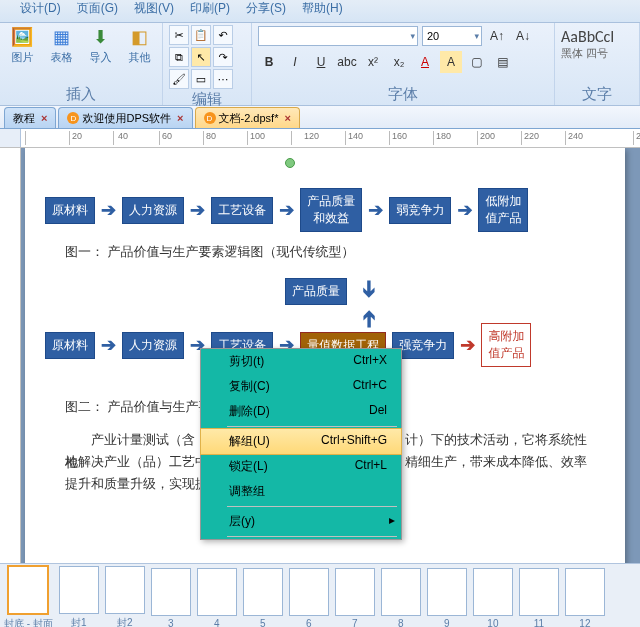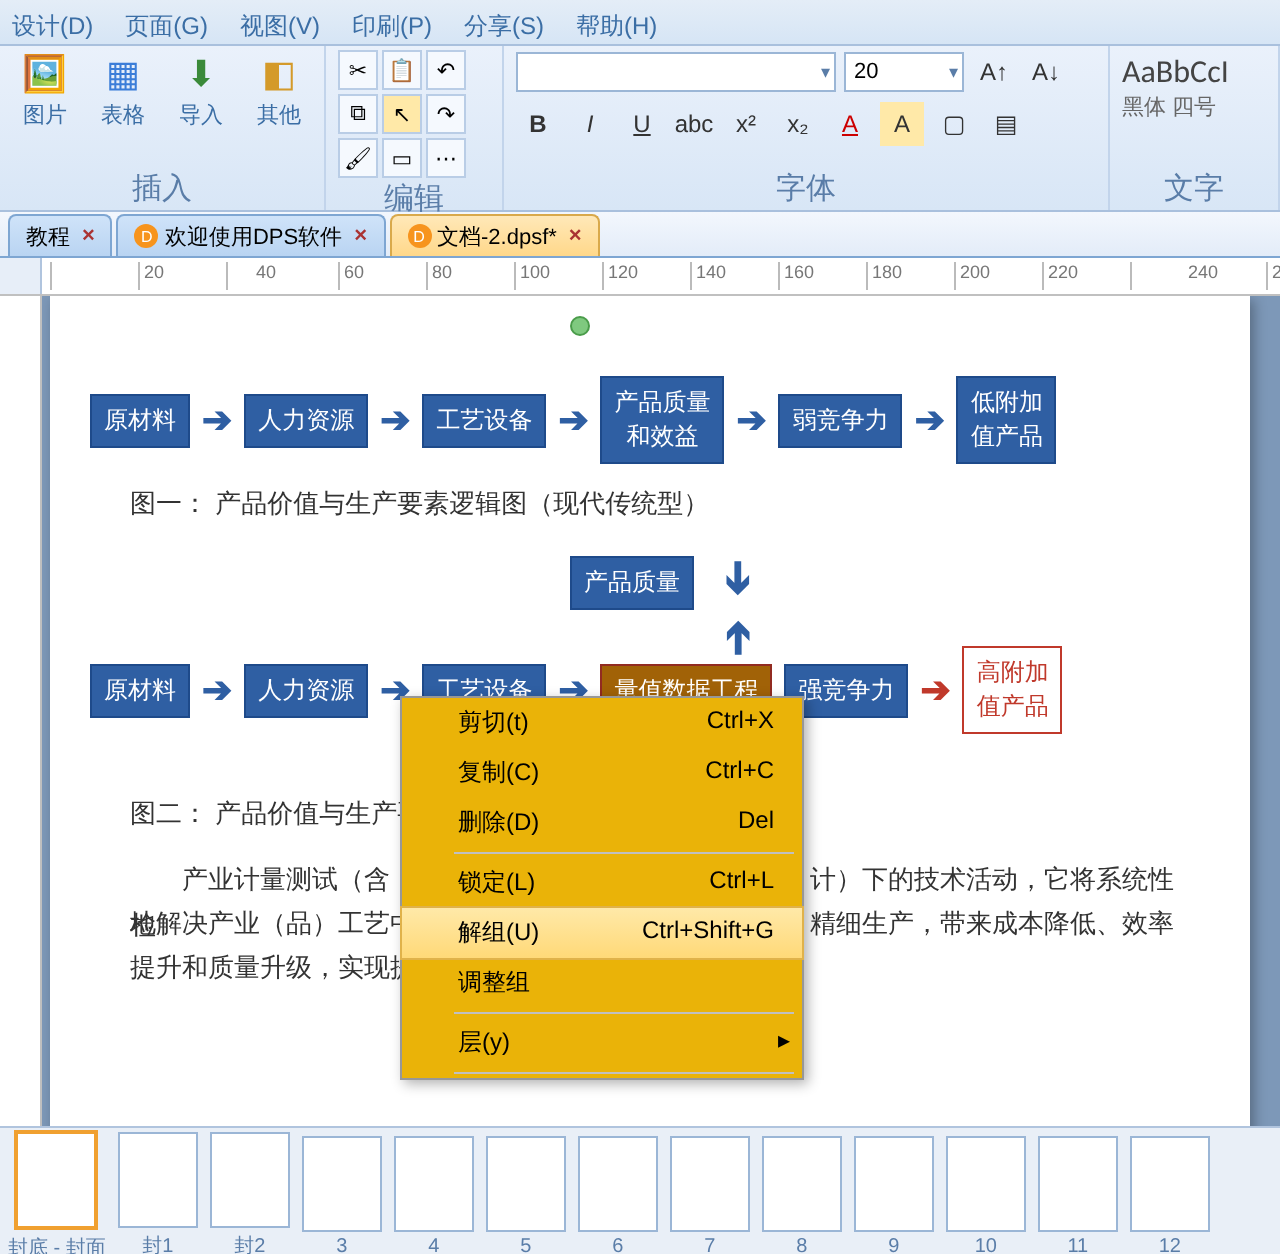--- a/index.html
+++ b/index.html
@@ -1,16 +1,16 @@
 <!DOCTYPE html>
 <html><head>
 <meta charset="utf-8">
 <style>
 html,body{margin:0;padding:0;font-family:"Microsoft YaHei","SimSun",sans-serif;font-size:12px;background:#fff;overflow:hidden;width:640px;height:627px}
-.menubar{background:linear-gradient(#e4edf7,#d6e5f5);height:22px;display:flex;align-items:flex-end;padding:0 6px;border-bottom:1px solid #a9c0dd}
+.menubar{background:linear-gradient(#e4edf7,#d6e5f5);height:22px;display:flex;align-items:flex-start;padding:0 20px;border-bottom:1px solid #a9c0dd}
 .menubar span{margin-right:16px;color:#3b6ea5;cursor:default}
 .ribbon{background:linear-gradient(#eaf1fb,#d8e6f6);height:82px;border-bottom:1px solid #a9c0dd;display:flex}
 .grp{border-right:1px solid #c2d4eb;padding:2px 6px 0 6px;display:flex;flex-direction:column;justify-content:space-between}
 .grp-lbl{font-size:15px;color:#5a7da8;text-align:center;padding:1px 0}
 .icons{display:flex;gap:6px;align-items:flex-start}
 .bigbtn{display:flex;flex-direction:column;align-items:center;width:34px}
 .bigbtn .ic{width:24px;height:24px;display:flex;align-items:center;justify-content:center;font-size:18px}
 .bigbtn .lb{font-size:11px;color:#3b6ea5;margin-top:1px}
 .smallgrid{display:grid;grid-template-columns:repeat(3,20px);gap:2px}
 .smallgrid div{width:18px;height:18px;border:1px solid #b9cde6;background:#f5f9fe;display:flex;align-items:center;justify-content:center;font-size:11px}
@@ -32,21 +32,21 @@
 .doc-area{position:relative;height:415px;background:#7d98b8;overflow:hidden}
 .vruler{position:absolute;left:0;top:0;width:20px;bottom:0;background:#fff;border-right:1px solid #c0c0c0}
 .page{position:absolute;left:25px;top:0;width:600px;height:430px;background:#fff;box-shadow:2px 2px 6px rgba(0,0,0,.3)}
 .flow{position:absolute;display:flex;align-items:center;gap:6px}
 .box{background:#2f5fa3;color:#fff;font-size:12px;padding:4px 6px;border:1px solid #1e4a8a;text-align:center;white-space:nowrap}
 .box.red{background:#a16207;border-color:#922b21}
 .box.outline{background:#fff;color:#c0392b;border:1px solid #c0392b}
 .arr{color:#2f5fa3;font-size:18px;font-weight:bold}
 .cap{position:absolute;font-size:13px;color:#333}
 .para{position:absolute;font-size:13px;color:#333;line-height:1.8}
-.ctx{position:absolute;background:#eab308;border:1px solid #979797;box-shadow:2px 2px 6px rgba(0,0,0,.3);font-size:12px;min-width:200px;z-index:50}
+.ctx{position:absolute;background:#14b8a6;border:1px solid #979797;box-shadow:2px 2px 6px rgba(0,0,0,.3);font-size:12px;min-width:200px;z-index:50}
 .ctx-item{display:flex;justify-content:space-between;padding:4px 14px 4px 28px;position:relative}
 .ctx-item.hl{background:linear-gradient(#ffe9a8,#ffd978);border:1px solid #e0b24a;margin:-1px}
 .ctx-sep{height:1px;background:#c0c0c0;margin:2px 4px 2px 26px}
 .ctx .sub:after{content:"▸";position:absolute;right:6px}
 .thumbs{height:68px;background:#e9eff7;border-top:1px solid #b0c4de;display:flex;align-items:center;padding:0 4px;overflow:hidden}
 .thumb{display:flex;flex-direction:column;align-items:center;margin-right:6px}
 .thumb .pg{width:38px;height:46px;background:#fff;border:1px solid #9bb6d6}
 .thumb.sel .pg{border:2px solid #f0a030}
 .thumb .tl{font-size:10px;color:#5a7da8;margin-top:2px;white-space:nowrap}
 .downarr{position:absolute;color:#2f5fa3;font-size:22px;font-weight:bold}
@@ -155,31 +155,31 @@
       <span>文档-2.dpsf*</span>
       <span class="x">×</span>
     </div>
 </div>
 
 <div class="ruler">
   <div class="corner"></div>
   <div id="rmarks" style="position:absolute;left:25px;top:2px;display:flex">
       <div style="width: 41px; border-left: 1px solid rgb(187, 187, 187); height: 14px; padding-left: 2px;"></div>
       <div style="width: 41px; border-left: 1px solid rgb(187, 187, 187); height: 14px; padding-left: 2px;">20</div>
-      <div style="width: 41px; border-left: 1px solid rgb(187, 187, 187); height: 14px; padding-left: 14px;">40</div>
+      <div style="width: 41px; border-left: 1px solid rgb(187, 187, 187); height: 14px; padding-left: 4px;">40</div>
       <div style="width: 41px; border-left: 1px solid rgb(187, 187, 187); height: 14px; padding-left: 2px;">60</div>
       <div style="width: 41px; border-left: 1px solid rgb(187, 187, 187); height: 14px; padding-left: 2px;">80</div>
       <div style="width: 41px; border-left: 1px solid rgb(187, 187, 187); height: 14px; padding-left: 2px;">100</div>
-      <div style="width: 41px; border-left: 1px solid rgb(187, 187, 187); height: 14px; padding-left: 2px;">120</div>
+      <div style="width: 41px; border-left: 1px solid rgb(187, 187, 187); height: 14px; padding-left: 12px;">120</div>
       <div style="width: 41px; border-left: 1px solid rgb(187, 187, 187); height: 14px; padding-left: 2px;">140</div>
       <div style="width: 41px; border-left: 1px solid rgb(187, 187, 187); height: 14px; padding-left: 2px;">160</div>
       <div style="width: 41px; border-left: 1px solid rgb(187, 187, 187); height: 14px; padding-left: 2px;">180</div>
       <div style="width: 41px; border-left: 1px solid rgb(187, 187, 187); height: 14px; padding-left: 2px;">200</div>
       <div style="width: 41px; border-left: 1px solid rgb(187, 187, 187); height: 14px; padding-left: 2px;">220</div>
-      <div style="width: 41px; border-left: 1px solid rgb(187, 187, 187); height: 14px; padding-left: 2px; text-align: right;">240</div>
+      <div style="width: 41px; border-left: 1px solid rgb(187, 187, 187); height: 14px; padding-left: 2px;">240</div>
       <div style="width: 41px; border-left: 1px solid rgb(187, 187, 187); height: 14px; padding-left: 2px; margin-left: 24px;">260</div>
     </div>
 </div>
 
 <div class="doc-area">
   <div class="vruler"></div>
   <div class="page">
     <div class="greenH" style="left:260px;top:10px"></div>
 
     <div class="flow" style="left:20px;top:40px">
@@ -234,27 +234,27 @@
         </div>
       <div class="ctx-item">
           <span>复制(C)</span>
           <span>Ctrl+C</span>
         </div>
       <div class="ctx-item">
           <span>删除(D)</span>
           <span>Del</span>
         </div>
       <div class="ctx-sep"></div>
-      <div class="ctx-item">
-          <span>锁定(L)</span>
-          <span>Ctrl+L</span>
-        </div>
       <div class="ctx-item hl">
           <span>解组(U)</span>
           <span>Ctrl+Shift+G</span>
+        </div>
+      <div class="ctx-item">
+          <span>锁定(L)</span>
+          <span>Ctrl+L</span>
         </div>
       <div class="ctx-item">
           <span>调整组</span>
         </div>
       <div class="ctx-sep"></div>
       <div class="ctx-item sub">
           <span>层(y)</span>
         </div>
       <div class="ctx-sep"></div>
 

